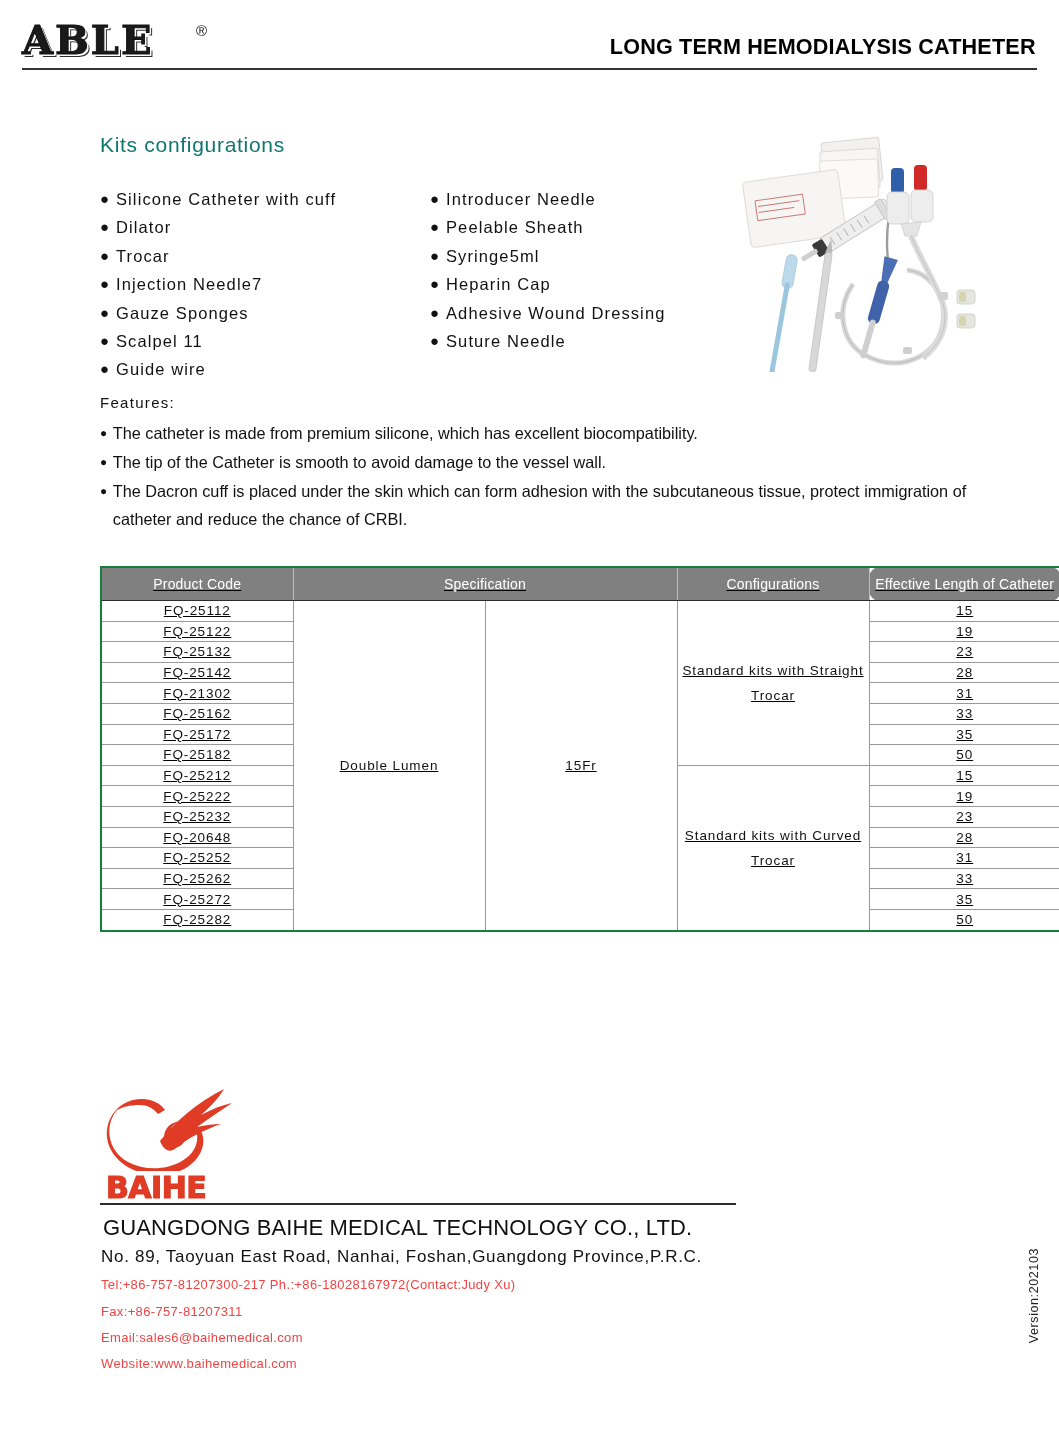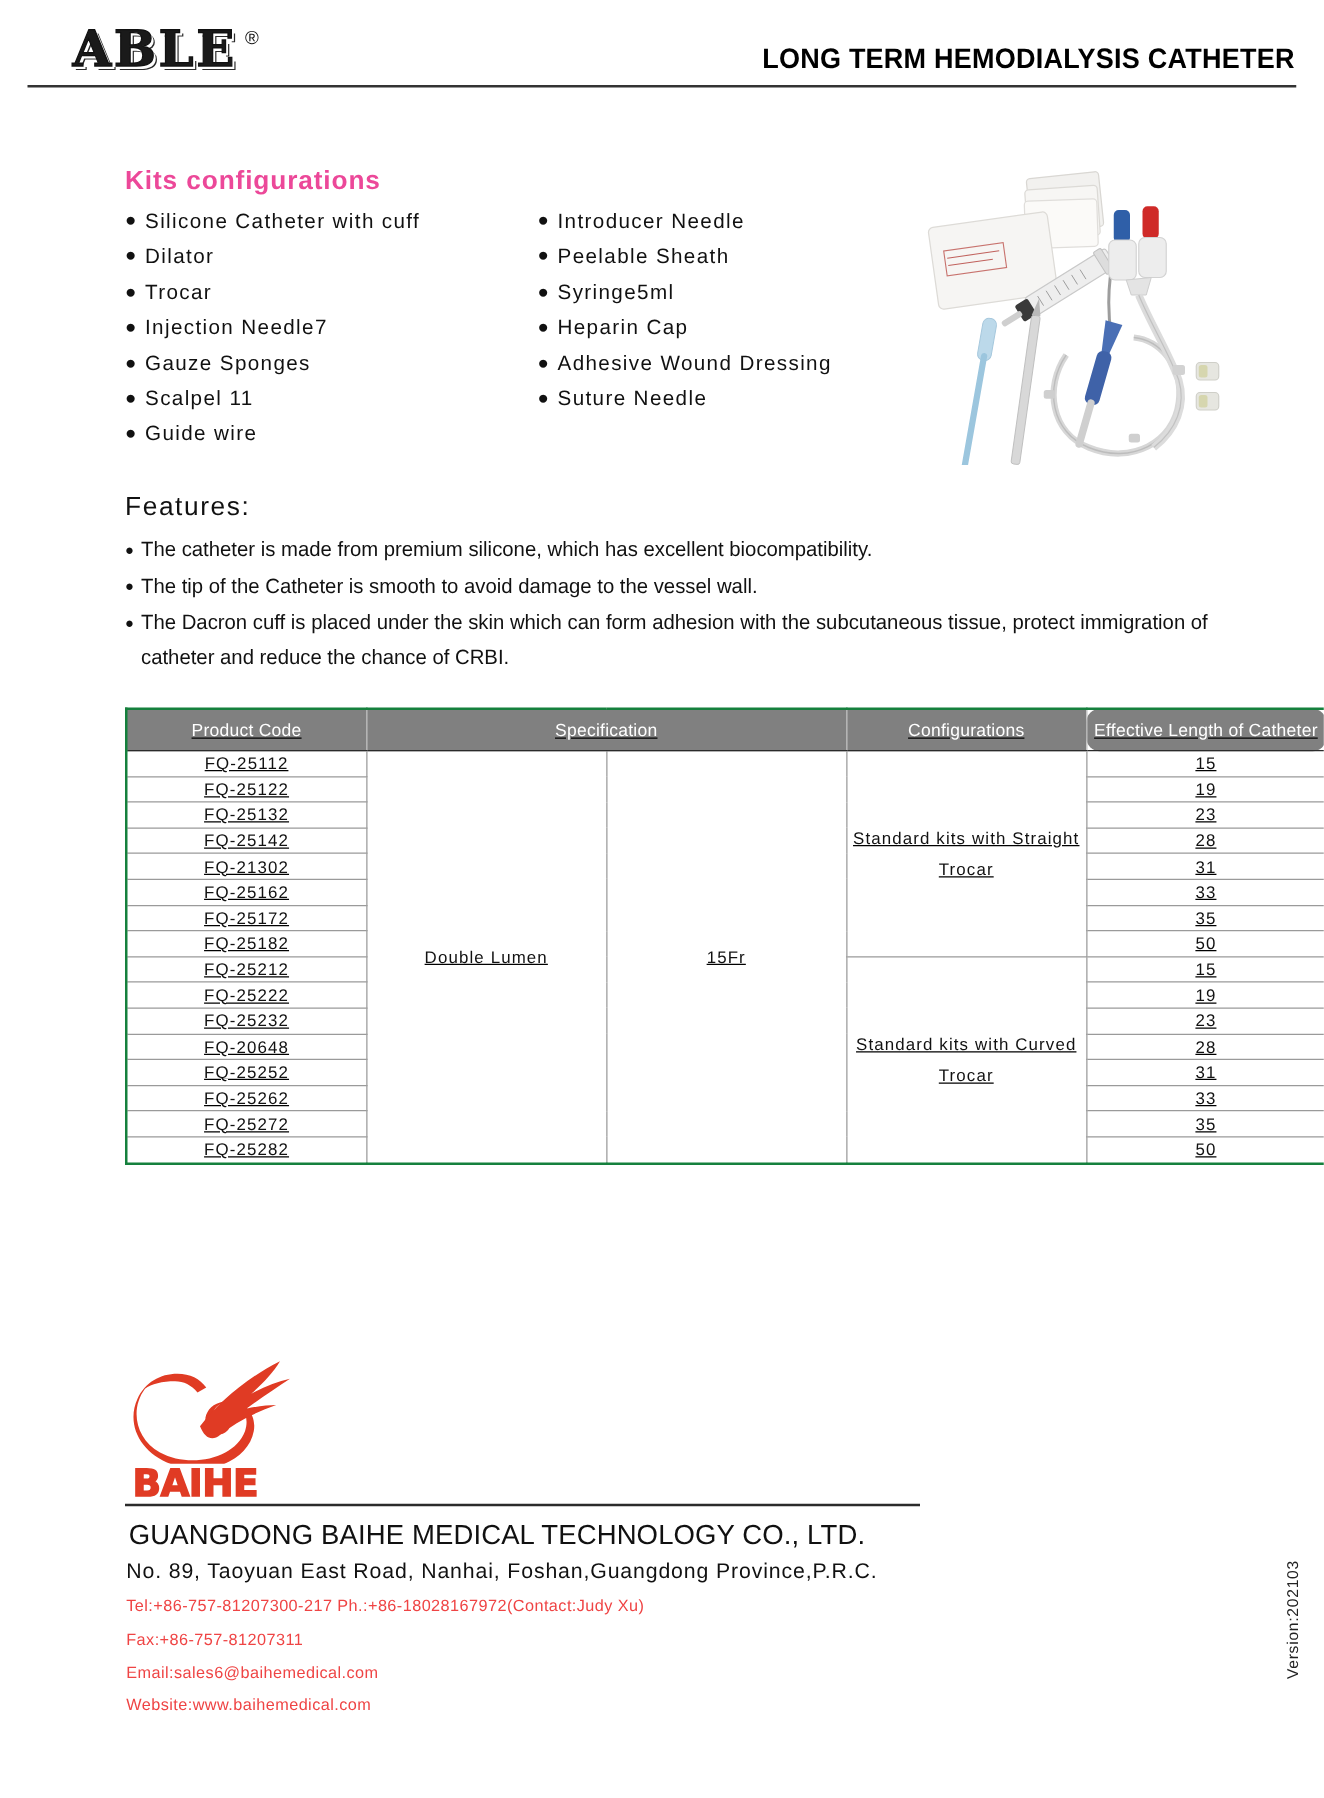--- a/index.html
+++ b/index.html
@@ -26,21 +26,20 @@
   #brand-logo {
     position: absolute;
     left: 22px;
     top: 16px;
     font-family: "DejaVu Serif", serif;
     font-weight: bold;
     font-size: 40px;
     letter-spacing: 2px;
     color: #1a1a1a;
     text-shadow: 2px 2px 0 #ffffff, 3px 3px 0 #2b2b2b;
-    margin-left: 36px;
     -webkit-text-stroke: 1px #111;
   }
   #brand-reg {
     position: absolute;
     left: 196px;
     top: 22px;
     font-family: "Liberation Sans", sans-serif;
     font-size: 15px;
     color: #111;
   }
@@ -69,23 +68,23 @@
   
   #kits-section {
     position: absolute;
     left: 100px;
     top: 133px;
     width: 640px;
   }
   .section-heading {
     font-size: 21px;
     letter-spacing: 0.7px;
-    color: #ec4899;
-    margin: 0 0 6px 0;
-    font-weight: bold;
+    color: #0f766e;
+    margin: 0 0 28px 0;
+    font-weight: normal;
   }
   .kits-columns {
     display: flex;
   }
   .kits-col {
     display: flex;
     flex-direction: column;
   }
   .kits-col.left { width: 330px; }
   .kits-col.right { width: 310px; }
@@ -117,21 +116,21 @@
   }
 
   
   #features-section {
     position: absolute;
     left: 100px;
     top: 394px;
     width: 880px;
   }
   #features-heading {
-    font-size: 21px;
+    font-size: 15px;
     letter-spacing: 1.3px;
     margin: 0 0 8px 0;
     font-weight: normal;
     color: #111;
   }
   .feature-item {
     display: flex;
     align-items: flex-start;
     font-size: 16.5px;
     line-height: 28px;

